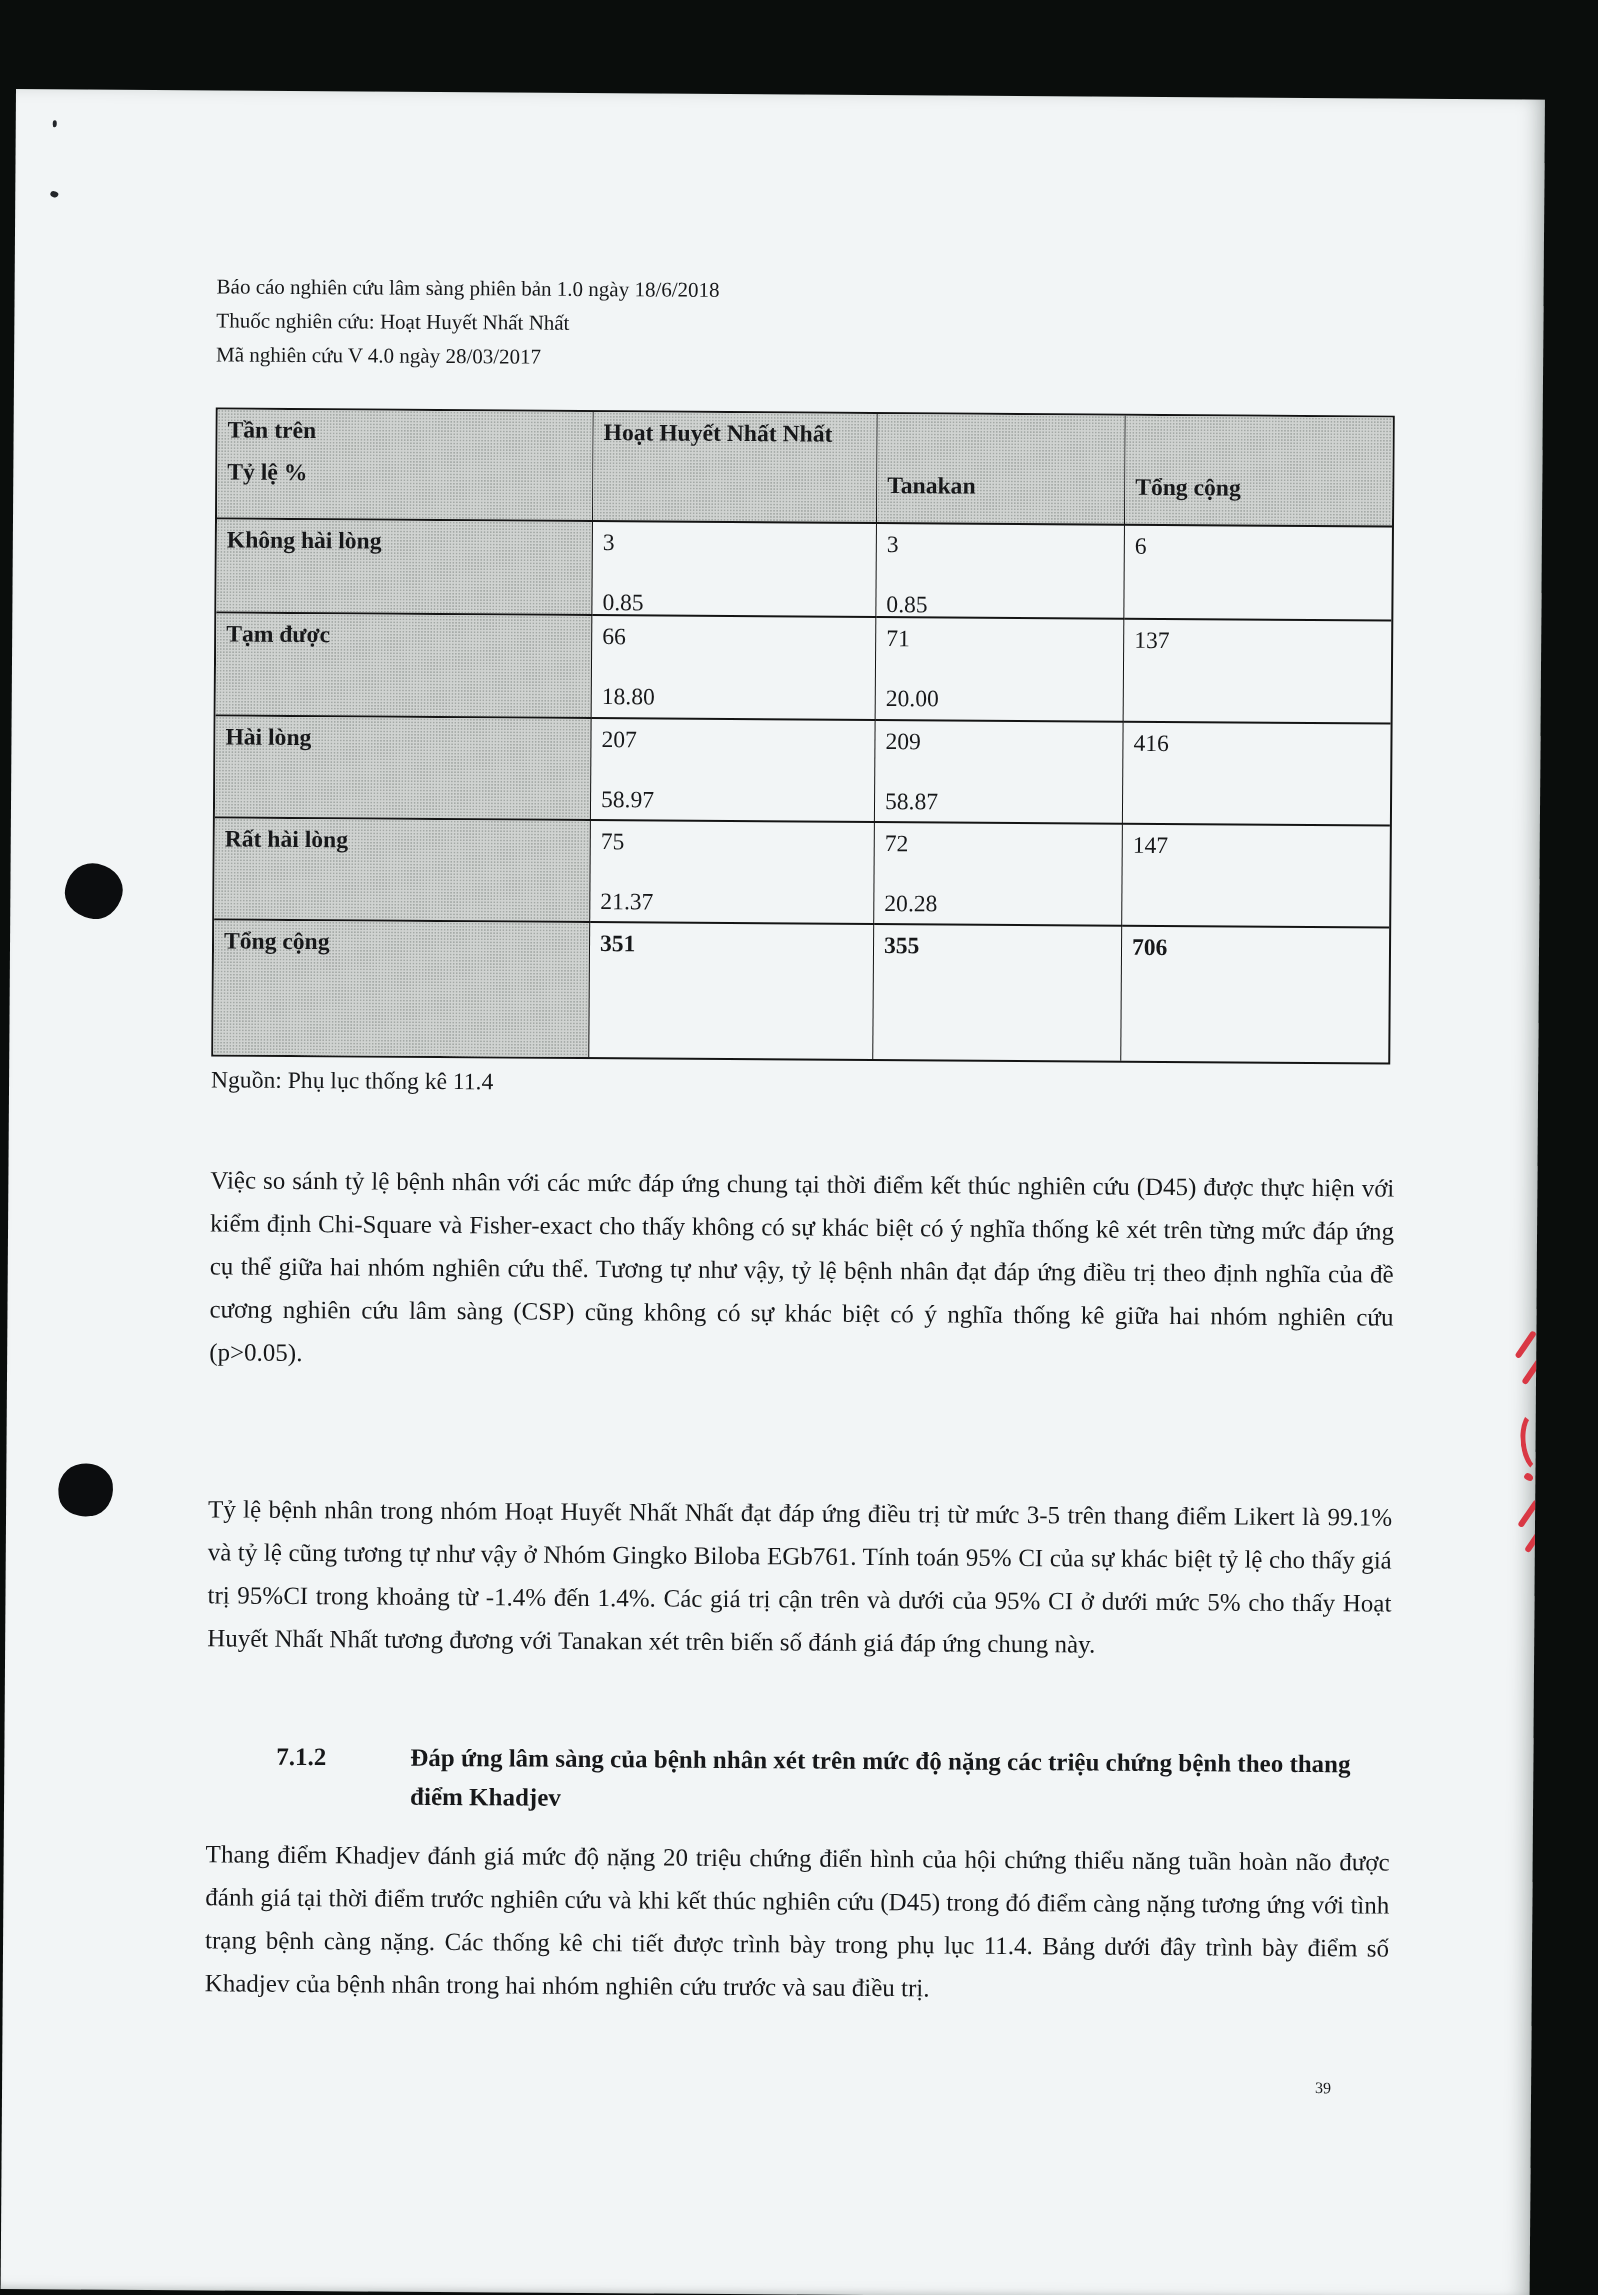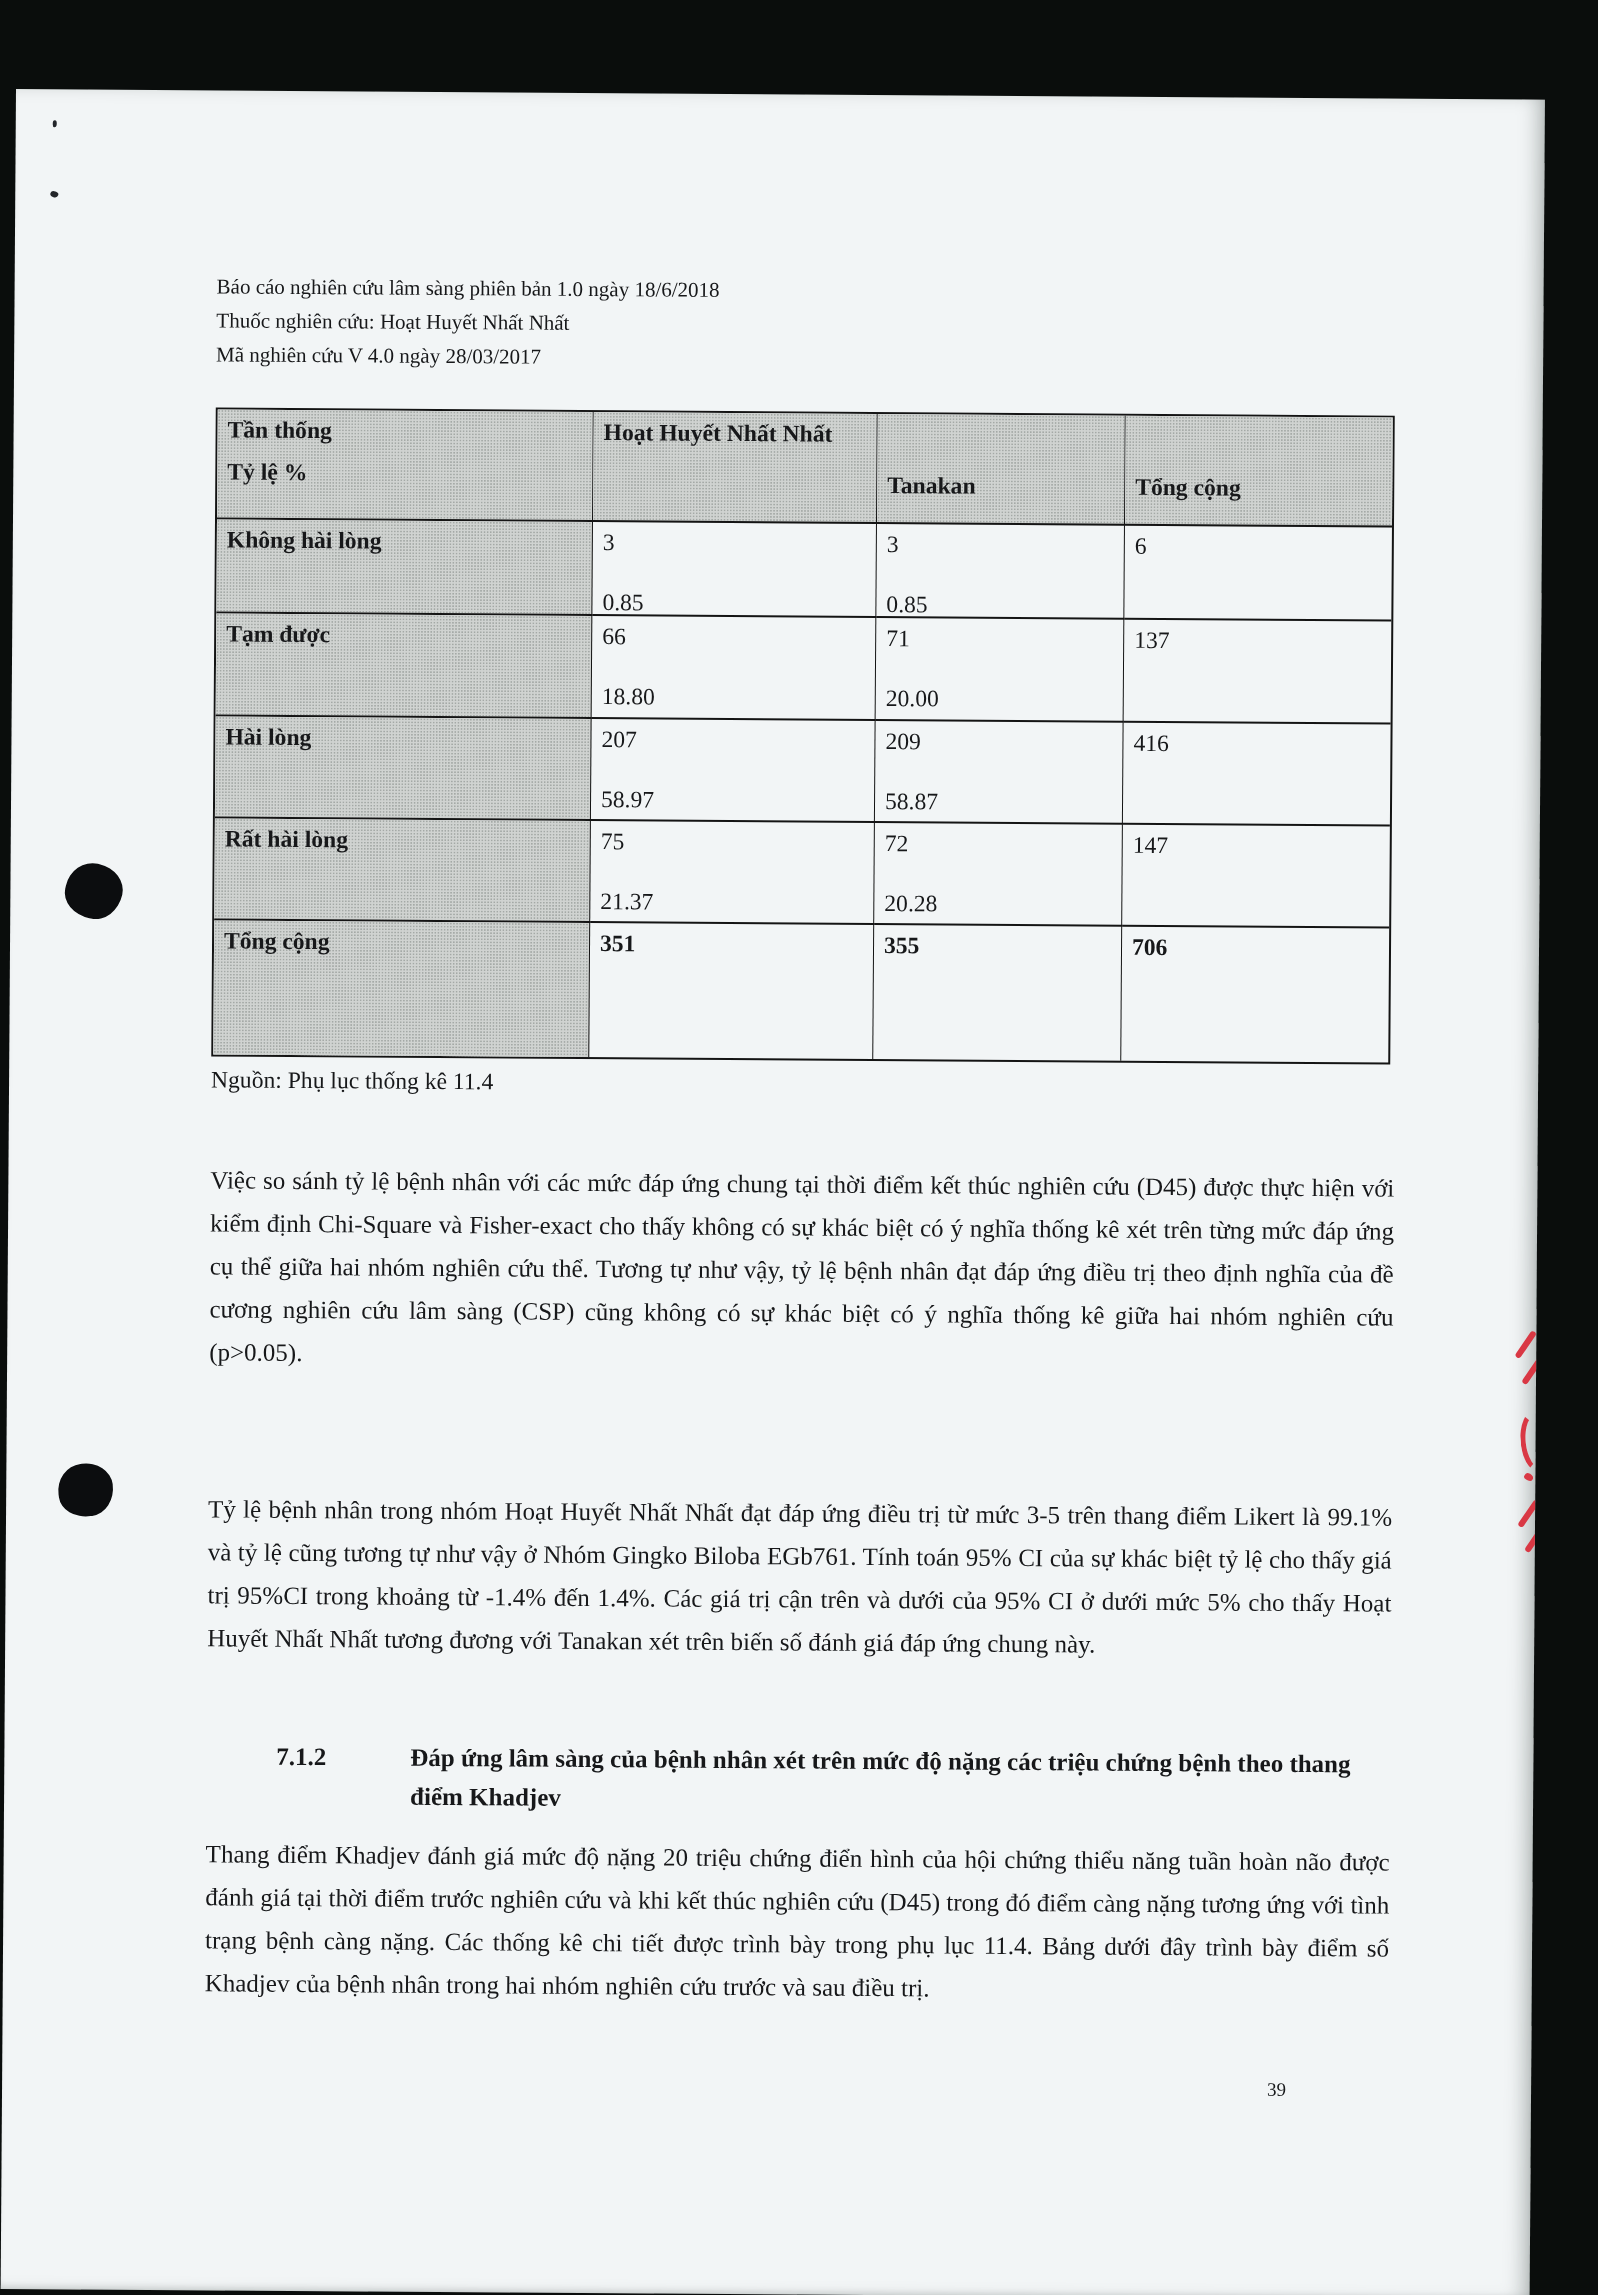--- a/index.html
+++ b/index.html
@@ -60,21 +60,21 @@
   .para-2{top:1397px;}
   .para-3{top:1742px;}
 
   .section-heading{
     position:absolute;left:272px;top:1646px;width:1118px;
     display:flex;font-weight:bold;font-size:25px;line-height:39px;
   }
   .section-number{width:134px;flex:0 0 134px;font-family:Liberation Serif, serif;}
   .section-title{width:979px;}
 
-  .page-number{position:absolute;left:1265px;top:1981px;font-size:19px;}
+  .page-number{position:absolute;left:1313px;top:1981px;font-size:16px;}
 
   .punch-hole{
     position:absolute;background:#0c0d0f;
     border-radius:48% 52% 46% 54% / 53% 47% 56% 44%;
   }
   .punch-hole.p1{left:55px;top:774px;width:57px;height:55px;transform:rotate(12deg);}
   .punch-hole.p2{left:52px;top:1374px;width:55px;height:53px;transform:rotate(-8deg);}
   .speck{position:absolute;background:#23262a;border-radius:50% 40% 55% 45%;}
   .speck.s1{left:37px;top:31px;width:4.3px;height:6.8px;}
   .speck.s2{left:35px;top:102px;width:8px;height:6.2px;transform:rotate(20deg);}
@@ -104,21 +104,21 @@
 
   <div class="doc-header">
     <div>Báo cáo nghiên cứu lâm sàng phiên bản 1.0 ngày 18/6/2018</div>
     <div>Thuốc nghiên cứu: Hoạt Huyết Nhất Nhất</div>
     <div>Mã nghiên cứu V 4.0 ngày 28/03/2017</div>
   </div>
 
   <div class="freq-table">
 
     <div class="cell grey head">
-      <span>Tần thống</span>
+      <span>Tần trên</span>
       <span class="h1-line2">Tỷ lệ %</span>
     </div>
     <div class="cell grey head">Hoạt Huyết Nhất Nhất</div>
     <div class="cell grey head low">Tanakan</div>
     <div class="cell grey head low last-col">Tổng cộng</div>
 
     <div class="cell grey rowlabel">Không hài lòng</div>
     <div class="cell val">
       <div class="n">3</div>
       <div class="pct">0.85</div>

